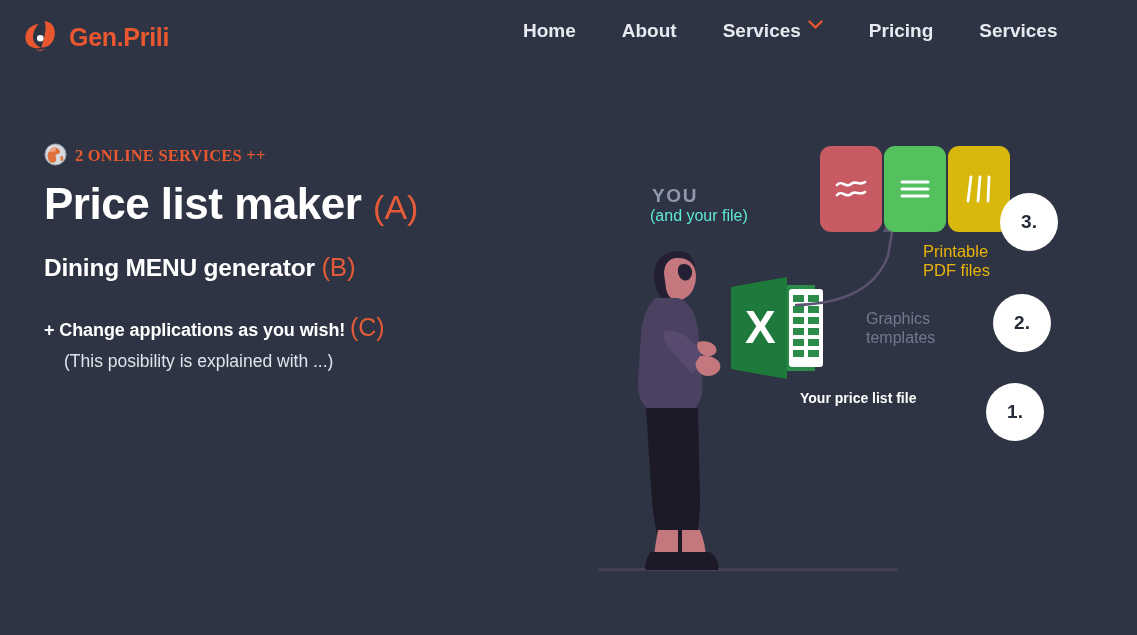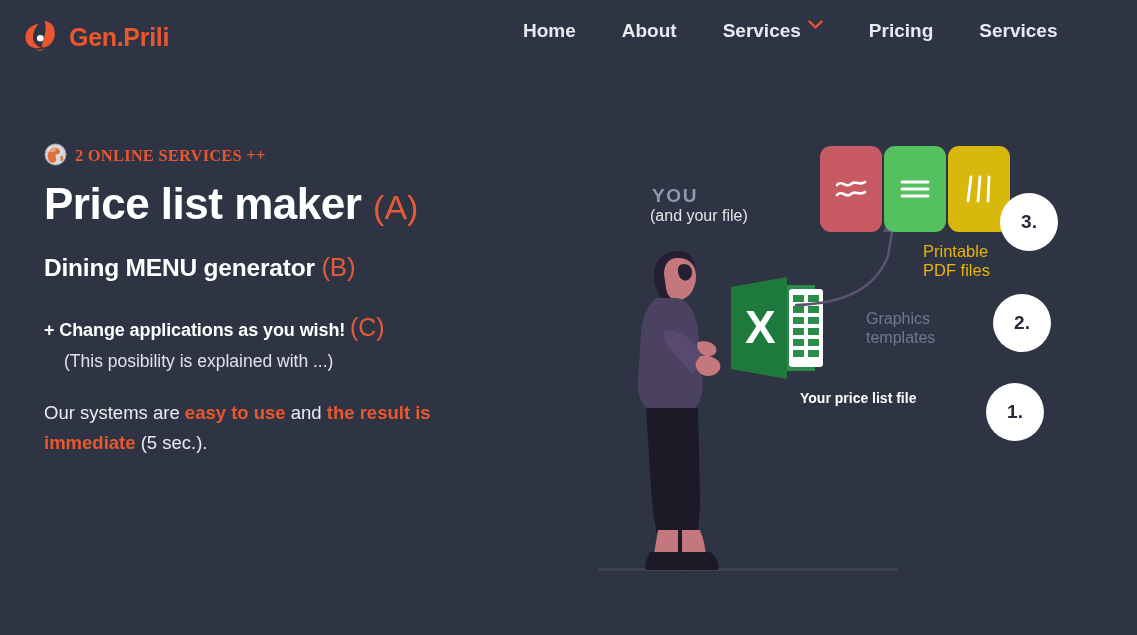--- a/index.html
+++ b/index.html
@@ -91,21 +91,21 @@
   #circle-3 { left: 410px; top: 73px; width: 58px; height: 58px; font-size: 19px; }
   #circle-2 { left: 403px; top: 174px; width: 58px; height: 58px; font-size: 19px; }
   #circle-1 { left: 396px; top: 263px; width: 58px; height: 58px; font-size: 19px; }
 
   .ill-label { position: absolute; font-size: 15.5px; line-height: 1.18; }
   #label-you {
     left: 62px; top: 65px; color: #8e99ab; font-size: 19px;
     font-weight: bold; letter-spacing: 1.6px;
   }
   #label-you-sub {
-    left: 60px; top: 87px; color: #e5e5e5; font-size: 16px;
+    left: 60px; top: 87px; color: #5eead4; font-size: 16px;
     font-weight: normal; letter-spacing: 0;
   }
   #label-pdf   { left: 333px; top: 122px; color: #eab308; font-size: 16.5px; }
   #label-gfx   { left: 276px; top: 190px; color: #6f7a8d; font-size: 16px; }
   #label-price { left: 210px; top: 270px; color: #ffffff; font-size: 14px; font-weight: bold; }
 
   #person { position: absolute; left: 30px; top: 110px; width: 130px; height: 345px; }
   #excel  { position: absolute; left: 135px; top: 155px; width: 105px; height: 108px; }
   #arrow  { position: absolute; left: 200px; top: 50px; width: 180px; height: 200px; }
   #ground { position: absolute; left: 8px; top: 447px; width: 300px; height: 5px; }
@@ -170,21 +170,20 @@
     </div>
 
     <h1 id="h1"><span>Price list maker</span> <span class="paren">(A)</span></h1>
 
     <h2 id="h2"><span>Dining MENU generator</span> <span class="paren">(B)</span></h2>
 
     <h3 id="h3"><span>+ Change applications as you wish!</span> <span class="paren">(C)</span></h3>
 
     <div id="sub">(This posibility is explained with ...)</div>
 
-    <p class="para"><span>Our systems are </span><span class="hi">easy to use</span><span> and </span><span class="hi">the result is immediate</span><span> (5 sec.).</span></p>
 
   </div>
 
   <div id="illus">
 
     <svg id="ground" viewBox="0 0 300 5">
       <rect x="0" y="1" width="300" height="3" rx="1.5" fill="#4a4458" opacity="0.75"></rect>
     </svg>
 
     <svg id="person" viewBox="0 0 130 345">

